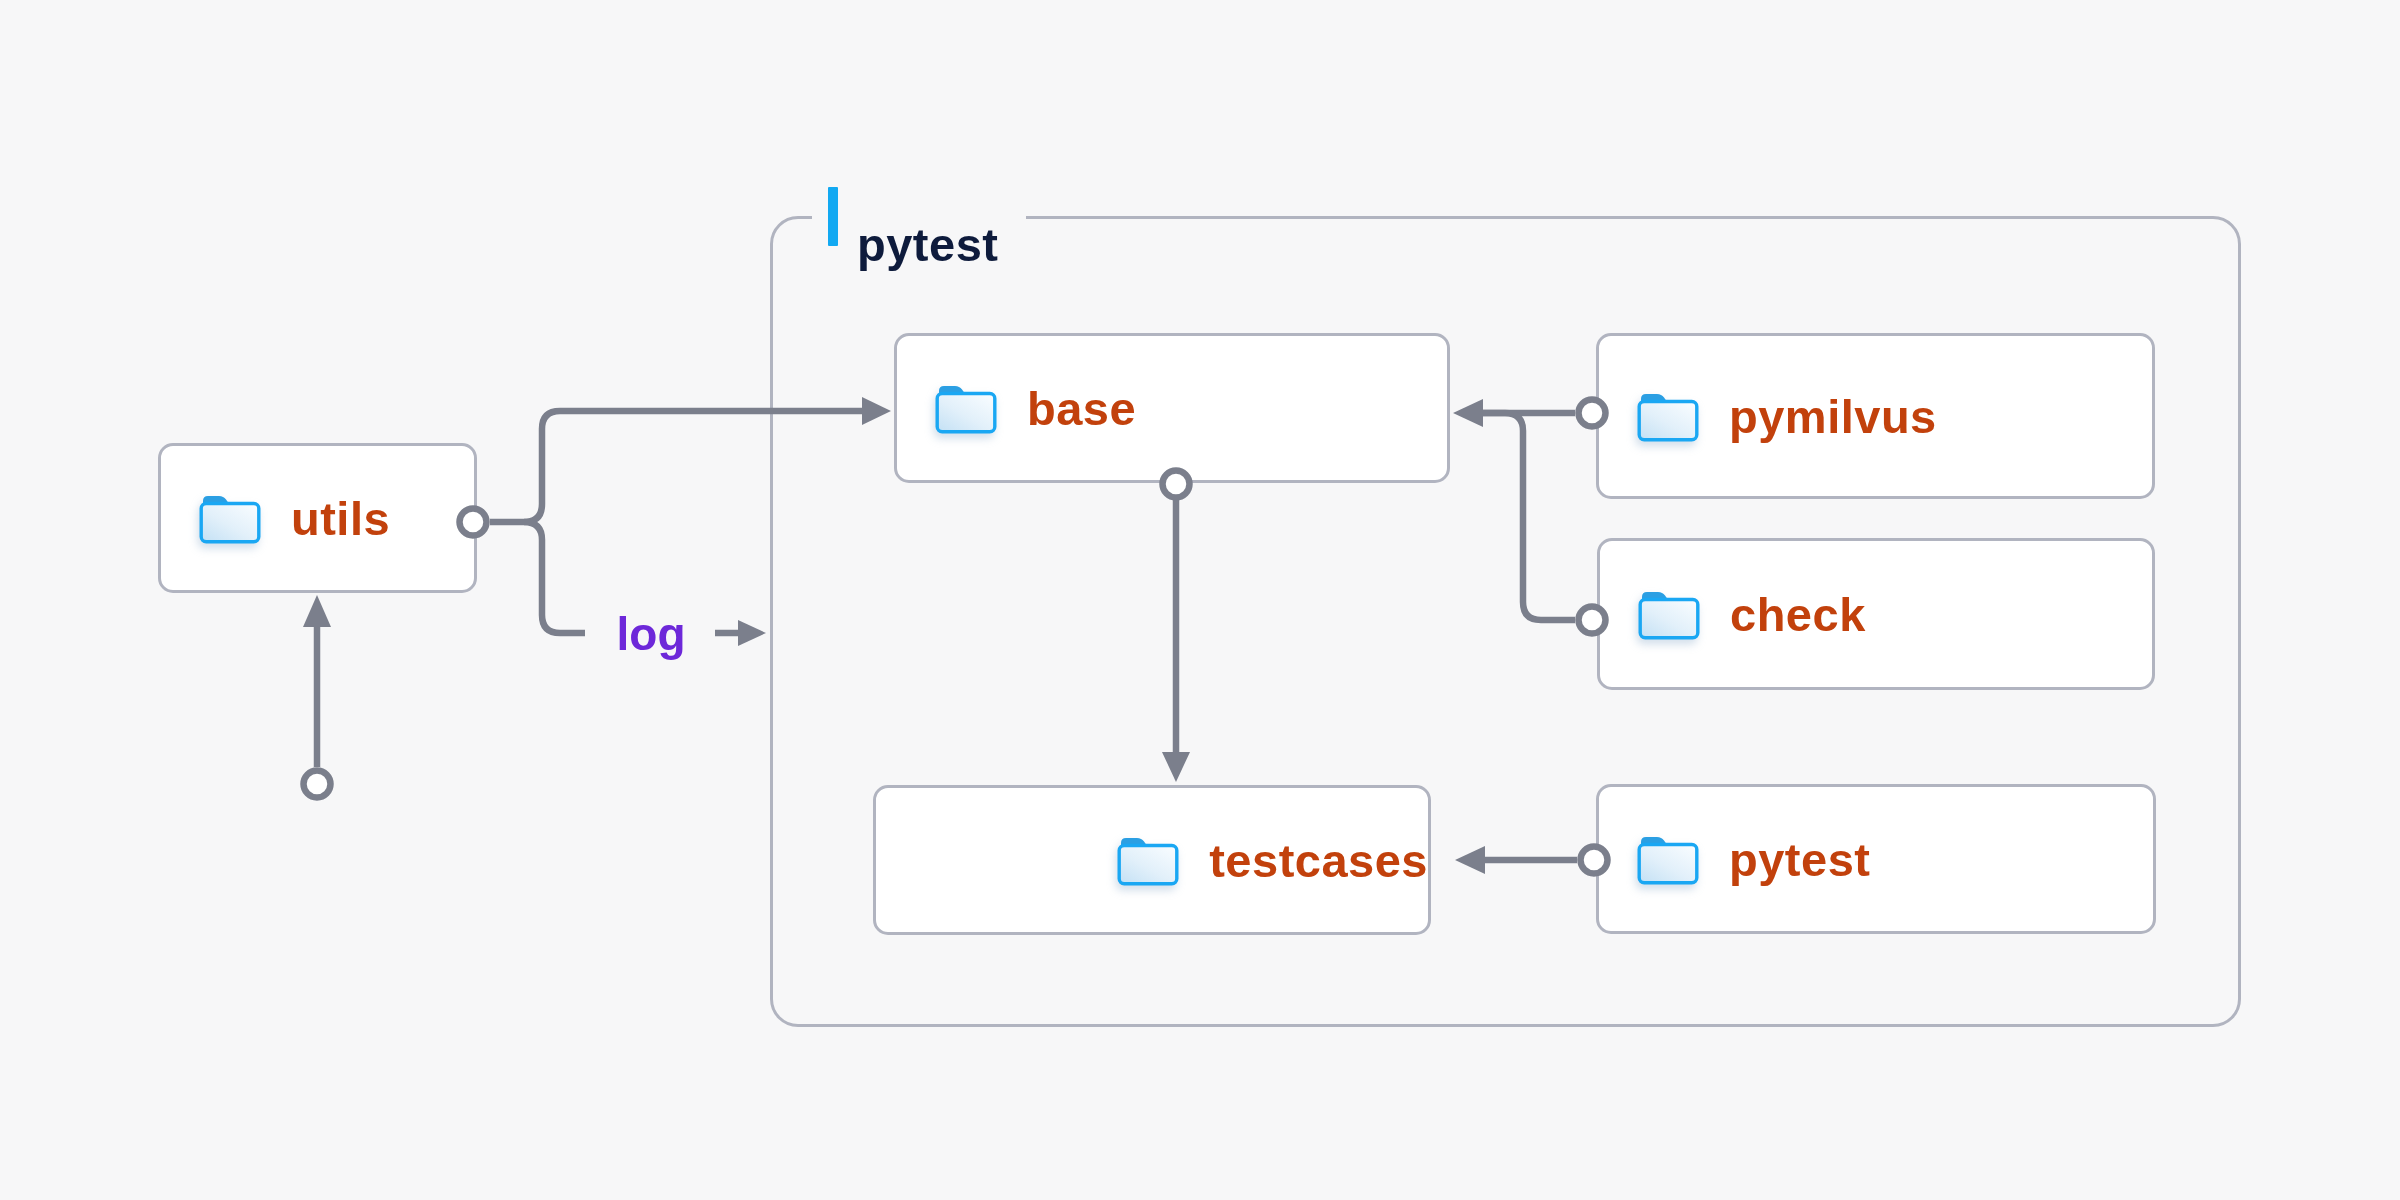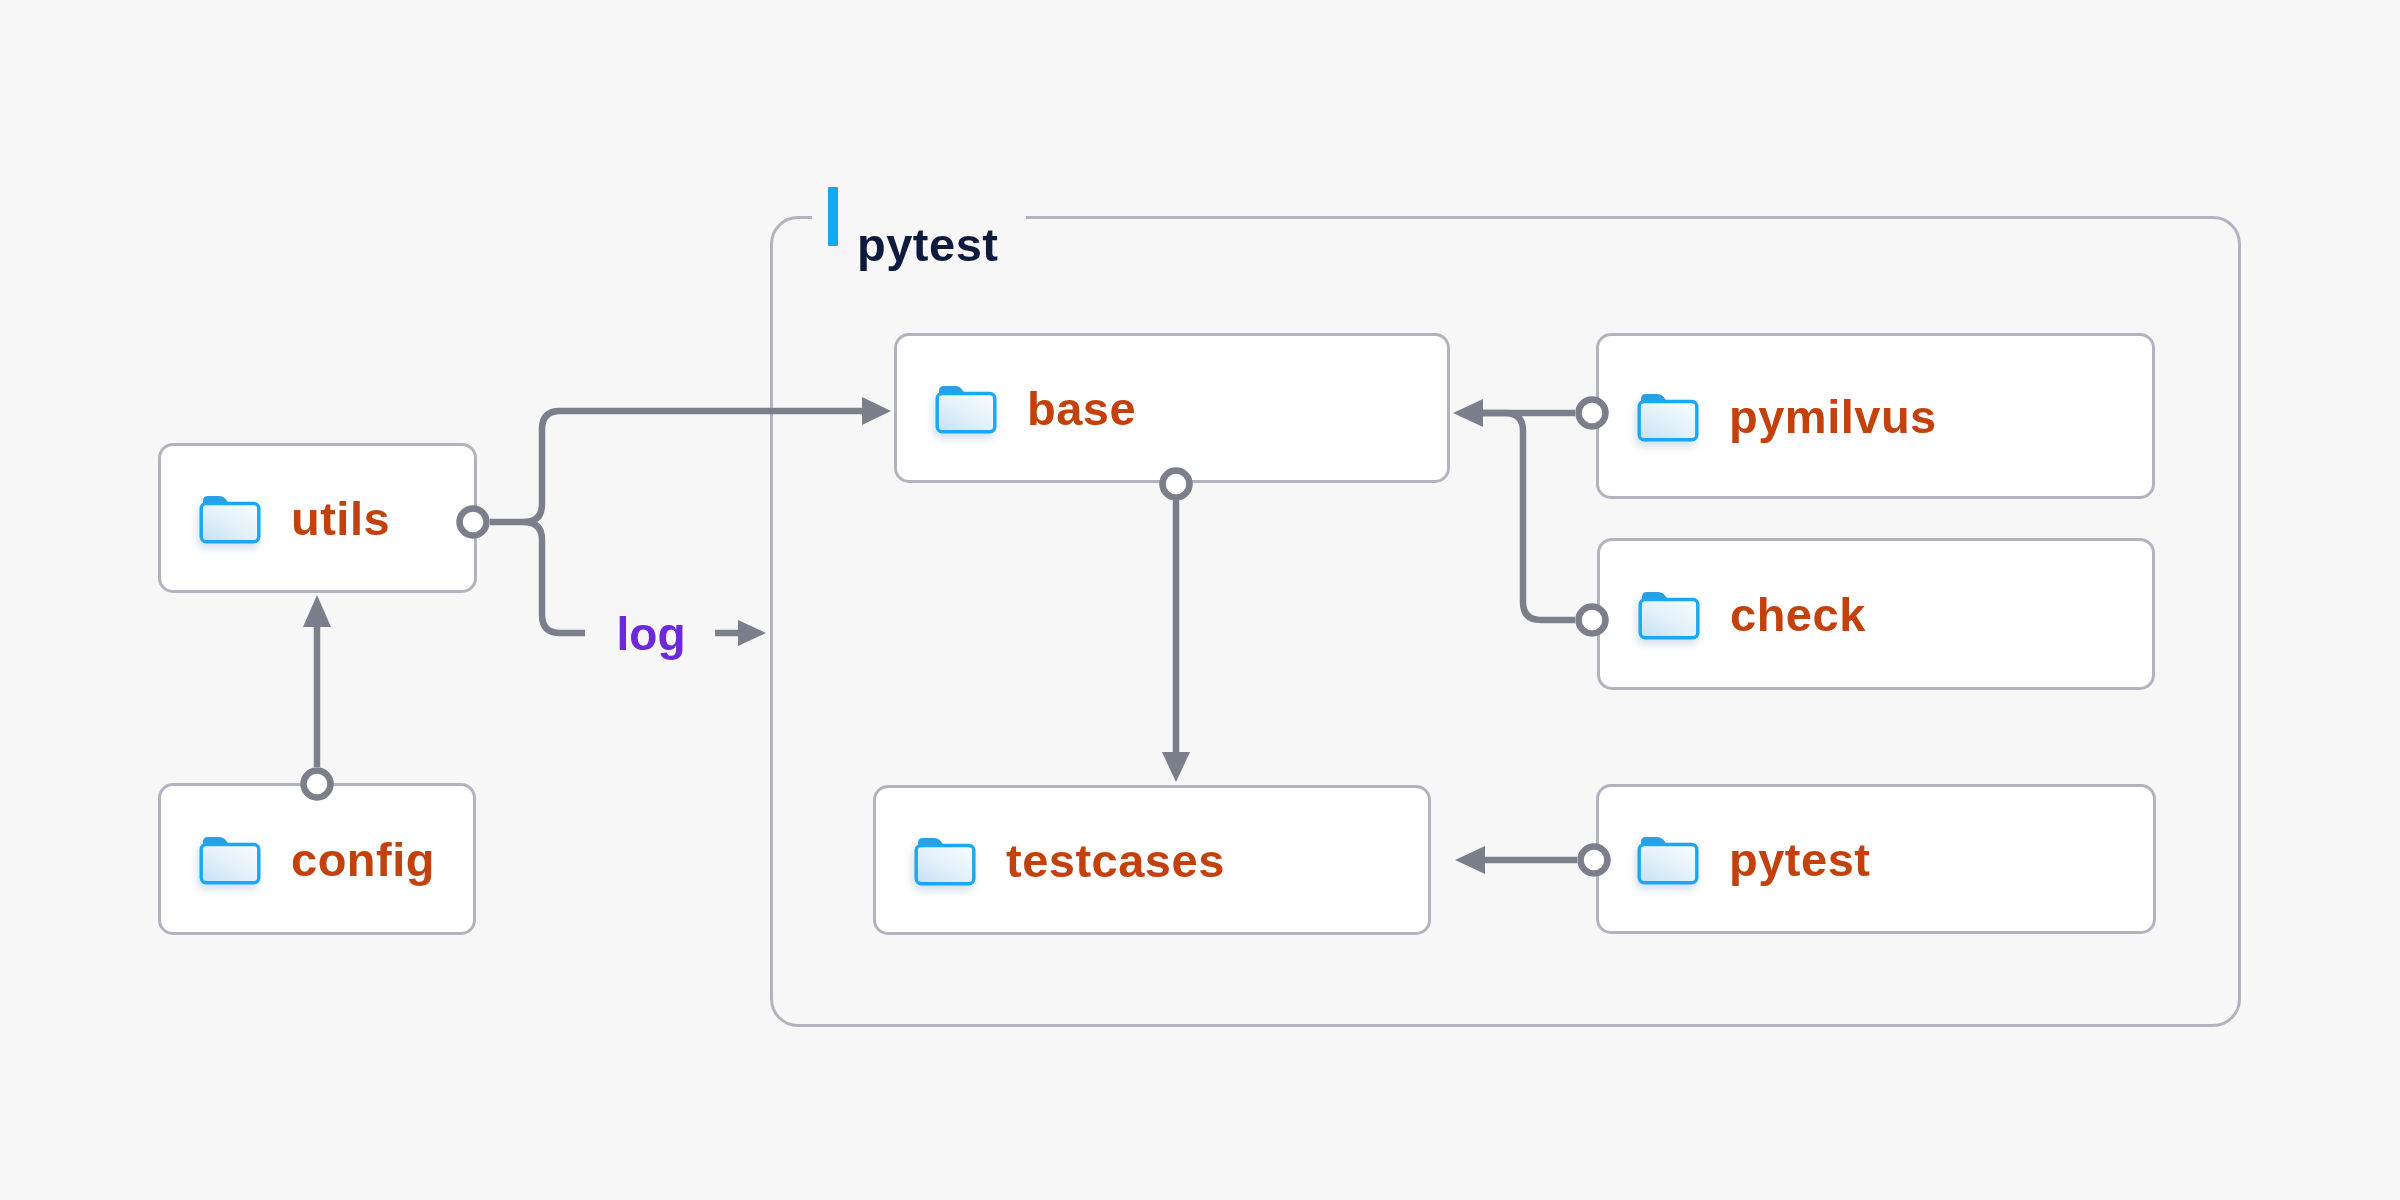--- a/index.html
+++ b/index.html
@@ -80,21 +80,21 @@
     width: 64px; height: 54px;
     flex: 0 0 64px;
     filter: drop-shadow(-2px 5px 4px rgba(110,150,190,0.30));
   }
 
   .node-utils     { left: 158px;  top: 443px; width: 319px; height: 150px; }
   .node-config    { left: 158px;  top: 783px; width: 318px; height: 152px; }
   .node-base      { left: 894px;  top: 333px; width: 556px; height: 150px; }
   .node-pymilvus  { left: 1596px; top: 333px; width: 559px; height: 166px; }
   .node-check     { left: 1597px; top: 538px; width: 558px; height: 152px; }
-  .node-testcases { left: 873px;  top: 785px; width: 558px; height: 150px; }
+  .node-testcases { left: 873px;  top: 785px; width: 558px; height: 150px; justify-content: flex-end; }
   .node-common    { left: 1596px; top: 784px; width: 560px; height: 150px; }
 
   
   .wires {
     position: absolute;
     left: 0; top: 0;
     width: 2400px; height: 1200px;
     z-index: 4;
     pointer-events: none;
   }
@@ -150,26 +150,20 @@
   <div class="group-accent-bar"></div>
   <div class="group-title">pytest</div>
 
   <div class="node node-utils">
     <svg class="folder">
         <use href="#folder-sym"></use>
       </svg>
     <span class="node-label">utils</span>
   </div>
 
-  <div class="node node-config">
-    <svg class="folder">
-        <use href="#folder-sym"></use>
-      </svg>
-    <span class="node-label">config</span>
-  </div>
 
   <div class="node node-base">
     <svg class="folder">
         <use href="#folder-sym"></use>
       </svg>
     <span class="node-label">base</span>
   </div>
 
   <div class="node node-pymilvus">
     <svg class="folder">

